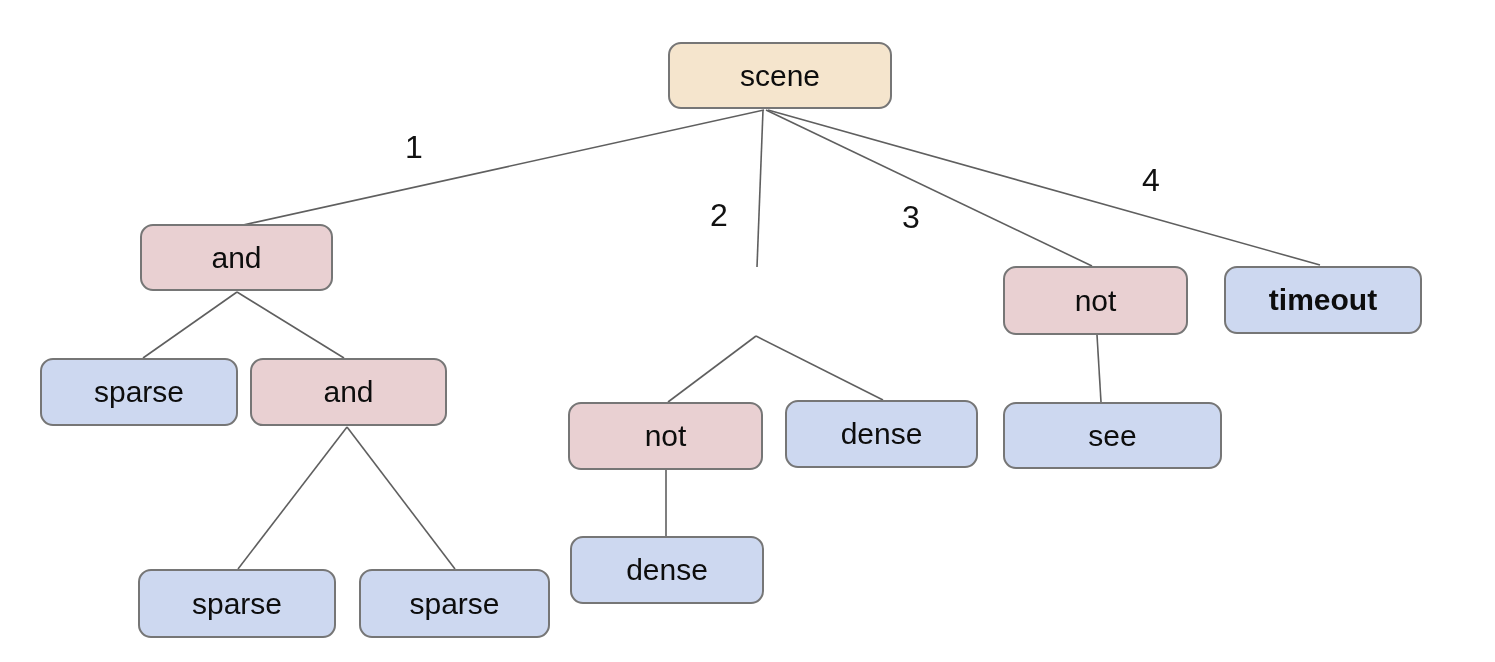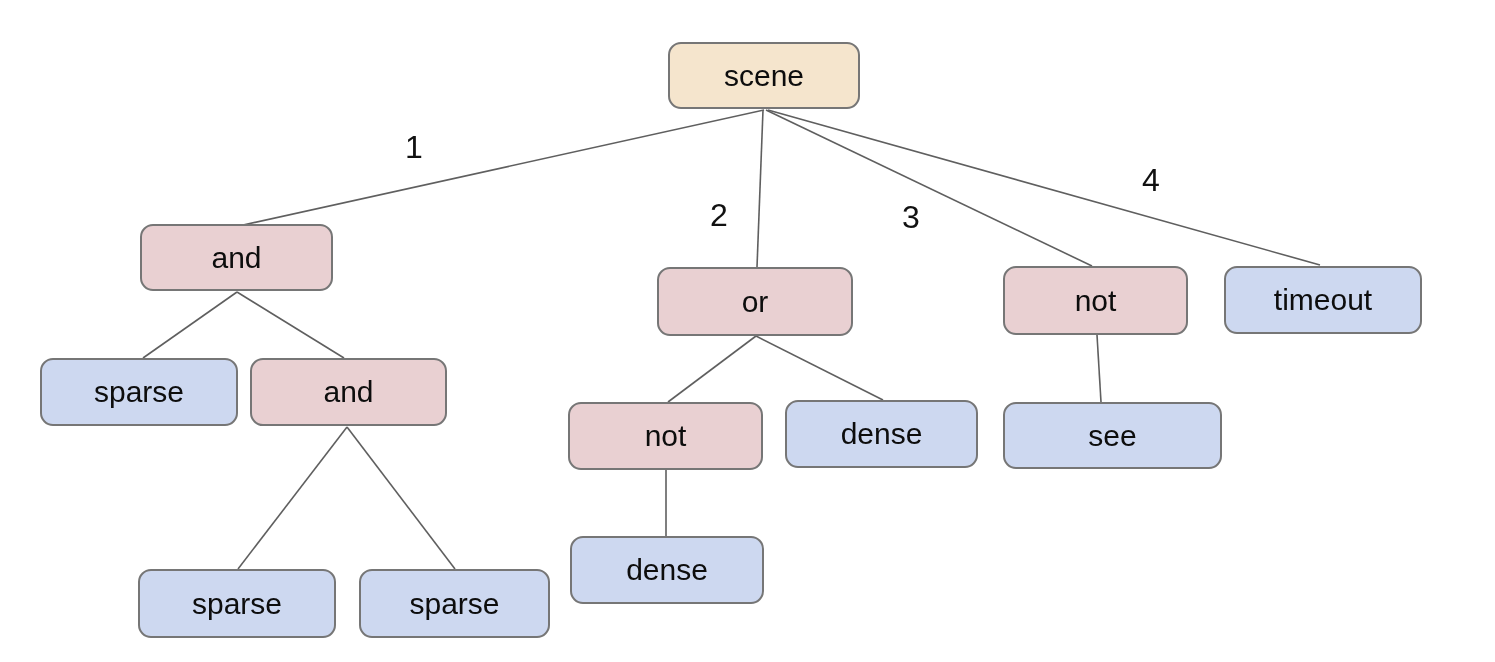--- a/index.html
+++ b/index.html
@@ -53,25 +53,24 @@
       <line x1="237" y1="292" x2="143" y2="358"></line>
       <line x1="237" y1="292" x2="344" y2="358"></line>
       <line x1="756" y1="336" x2="668" y2="402"></line>
       <line x1="756" y1="336" x2="883" y2="400"></line>
       <line x1="1097" y1="335" x2="1101" y2="402"></line>
       <line x1="347" y1="427" x2="238" y2="569"></line>
       <line x1="347" y1="427" x2="455" y2="569"></line>
       <line x1="666" y1="470" x2="666" y2="536"></line>
     </svg>
 
-<div class="node" style="left: 668px; top: 42px; width: 192px; height: 67px; background: rgb(245, 229, 205);">scene</div>
+<div class="node" style="left: 668px; top: 42px; width: 224px; height: 67px; background: rgb(245, 229, 205);">scene</div>
     <div class="node" style="left: 140px; top: 224px; width: 193px; height: 67px; background: rgb(233, 208, 210);">and</div>
-    <div class="node" style="left: 657px; top: 267px; width: 196px; height: 69px; background: rgb(233, 208, 210);">or</div>
     <div class="node" style="left: 1003px; top: 266px; width: 185px; height: 69px; background: rgb(233, 208, 210);">not</div>
-    <div class="node" style="left: 1224px; top: 266px; width: 198px; height: 68px; background: rgb(205, 216, 240);">timeout</div>
+    <div class="node" style="left: 1224px; top: 266px; width: 198px; height: 68px; background: rgb(205, 216, 240); font-weight: bold;">timeout</div>
     <div class="node" style="left: 40px; top: 358px; width: 198px; height: 68px; background: rgb(205, 216, 240);">sparse</div>
     <div class="node" style="left: 250px; top: 358px; width: 197px; height: 68px; background: rgb(233, 208, 210);">and</div>
     <div class="node" style="left: 568px; top: 402px; width: 195px; height: 68px; background: rgb(233, 208, 210);">not</div>
     <div class="node" style="left: 785px; top: 400px; width: 193px; height: 68px; background: rgb(205, 216, 240);">dense</div>
     <div class="node" style="left: 1003px; top: 402px; width: 219px; height: 67px; background: rgb(205, 216, 240);">see</div>
     <div class="node" style="left: 570px; top: 536px; width: 194px; height: 68px; background: rgb(205, 216, 240);">dense</div>
     <div class="node" style="left: 138px; top: 569px; width: 198px; height: 69px; background: rgb(205, 216, 240);">sparse</div>
     <div class="node" style="left: 359px; top: 569px; width: 191px; height: 69px; background: rgb(205, 216, 240);">sparse</div>
     <div class="edge-label" style="left: 414px; top: 147px;">1</div>
     <div class="edge-label" style="left: 719px; top: 215px;">2</div>

